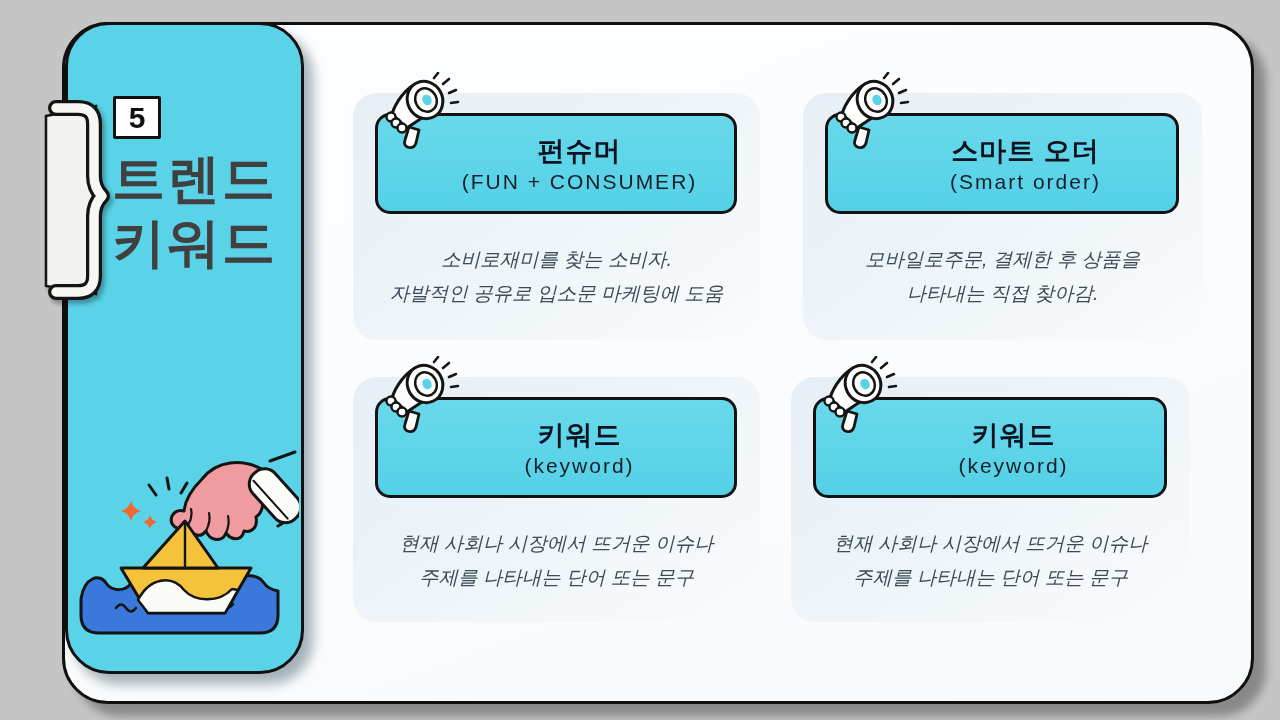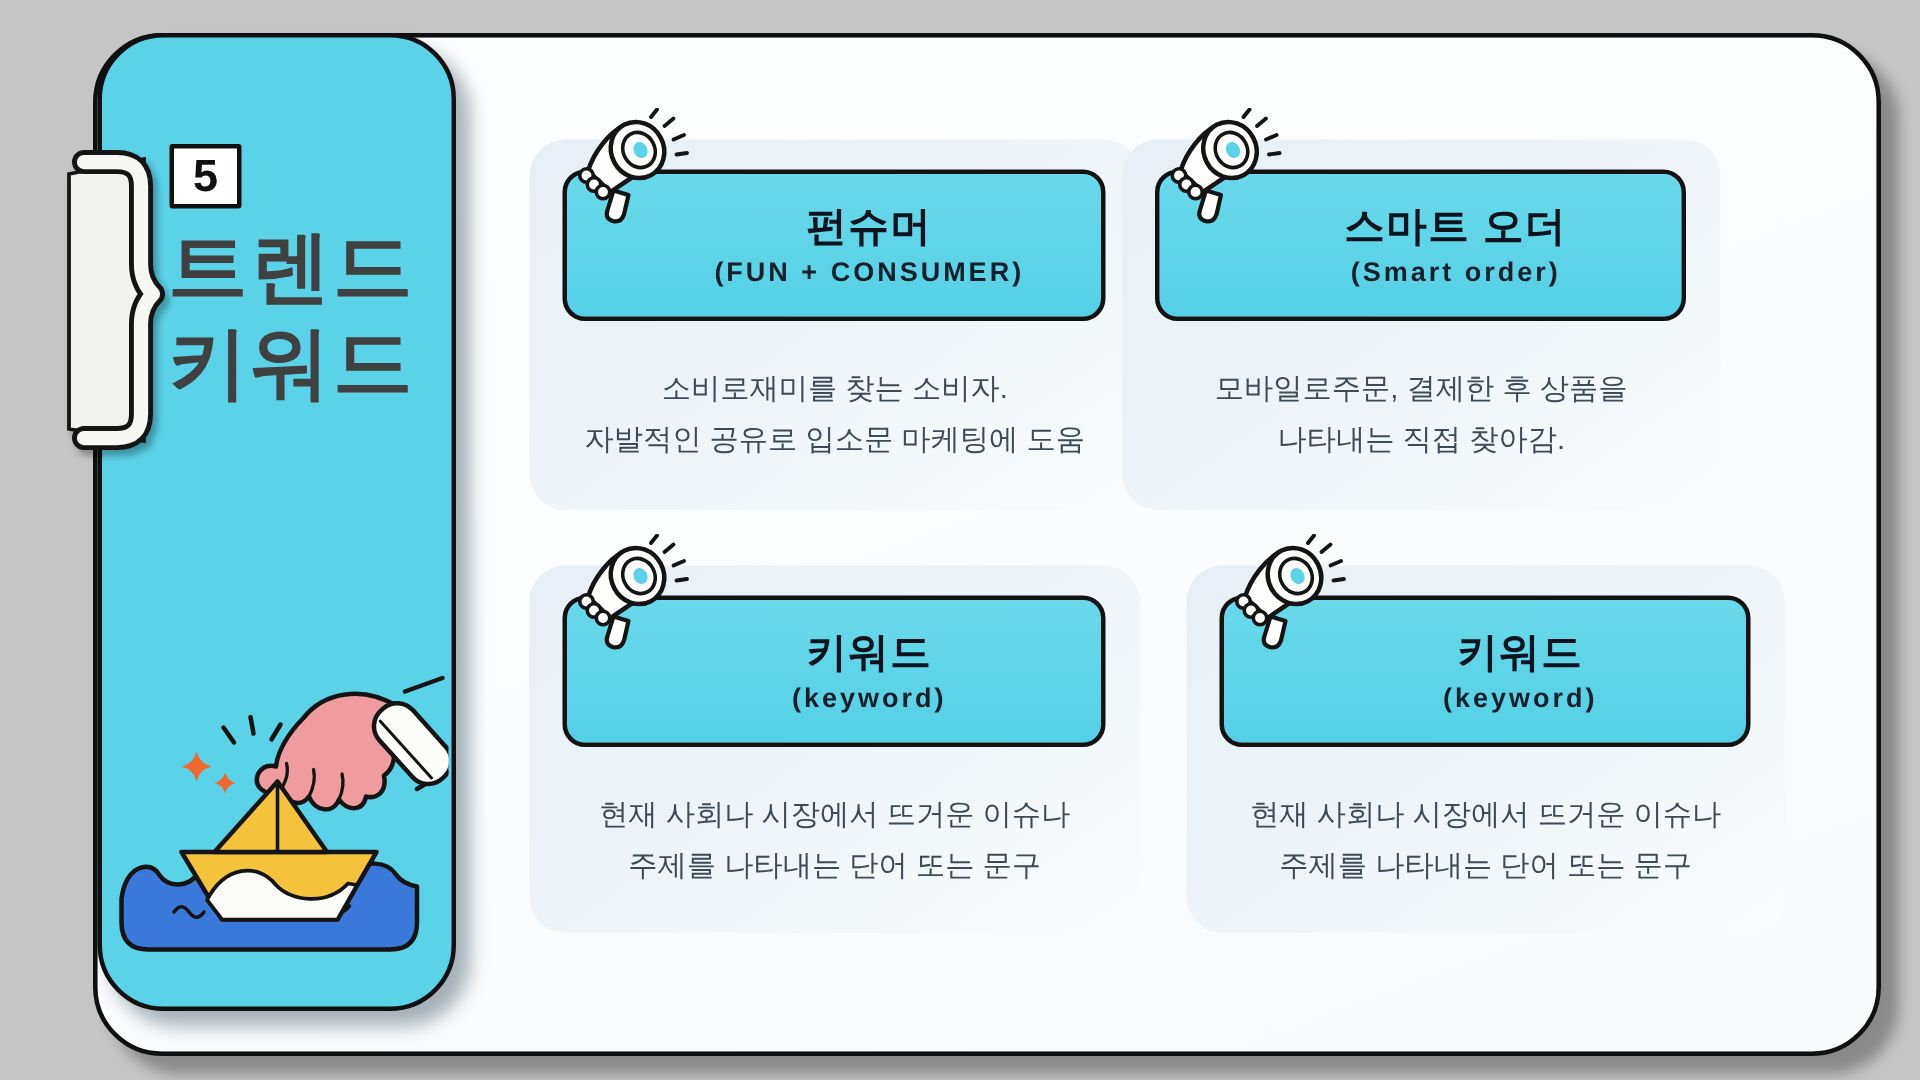--- a/index.html
+++ b/index.html
@@ -32,35 +32,35 @@
     letter-spacing:2px;color:#404040;white-space:nowrap;
   }
   .clip-svg{position:absolute;left:34px;top:90px;z-index:6;
     filter:drop-shadow(3px 4px 2px rgba(0,0,0,0.30));}
   .boat-svg{position:absolute;left:4px;top:424px;}
   .card{
     position:absolute;border-radius:24px;
     background:linear-gradient(145deg,#E7EFF6 0%,#EFF5F9 55%,#FAFCFD 100%);
   }
   .card1{left:353px;top:93px;width:407px;height:247px;}
-  .card2{left:748px;top:93px;width:399px;height:247px;}
+  .card2{left:803px;top:93px;width:399px;height:247px;}
   .card3{left:353px;top:377px;width:407px;height:245px;}
   .card4{left:791px;top:377px;width:399px;height:245px;}
   .title-box{
     position:relative;margin:20px 23px 0 22px;height:91px;
     border:3px solid #121212;border-radius:15px;
     background:linear-gradient(180deg,#69D9EB 0%,#54D0E6 100%);
     display:flex;flex-direction:column;align-items:center;justify-content:center;
     padding-top:4px;z-index:1;padding-left:47px;
   }
   .card-title{font-size:27px;font-weight:800;color:#0B1320;letter-spacing:1px;line-height:32px;}
-  .card-subtitle{font-size:18px;font-weight:700;color:#13202B;letter-spacing:2px;line-height:29px;}
+  .card-subtitle{font-size:21px;font-weight:400;color:#13202B;letter-spacing:2px;line-height:29px;}
   .card-body{
     margin-top:28px;text-align:center;
-    font-size:19.5px;line-height:34px;font-weight:500;color:#3D4A57;
+    font-size:19.5px;line-height:34px;font-weight:500;color:#3D4A57;font-style:italic;
   }
   .megaphone{
     position:absolute;left:27px;top:-21px;width:84px;height:82px;z-index:3;
   }
 </style>
 </head>
 <body>
 
 <div class="panel-white"></div>
 

